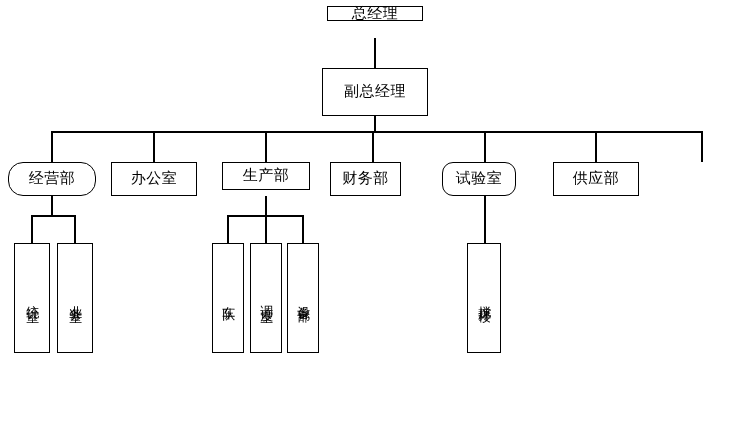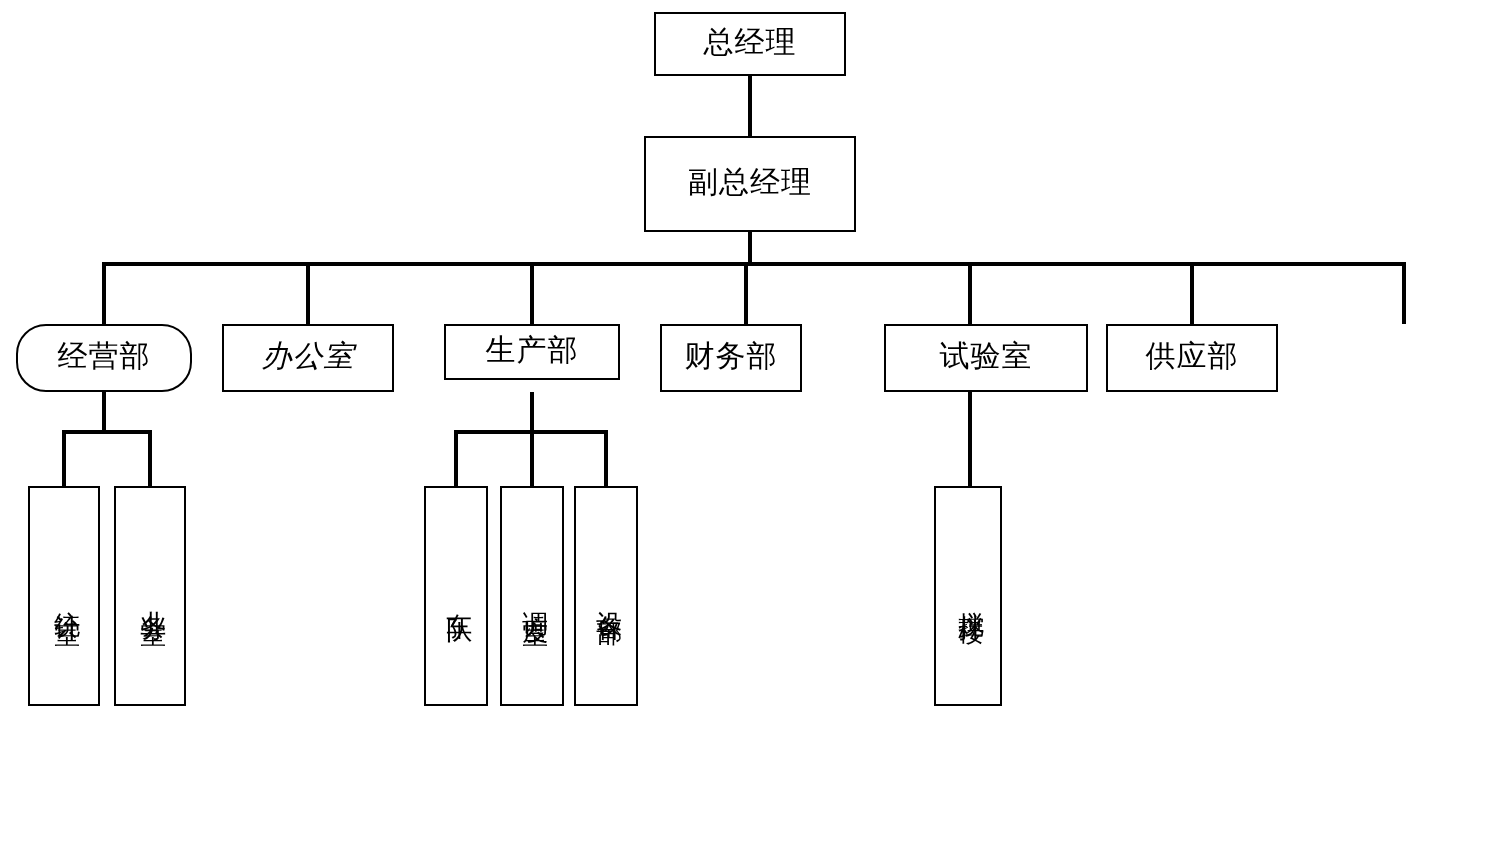--- a/index.html
+++ b/index.html
@@ -72,40 +72,40 @@
   <div class="line vt" style="left:74px; top:215px; height:28px;"></div>
 
   <div class="line vt" style="left:265px; top:196px; height:20px;"></div>
   <div class="line hz" style="left:227px; top:215px; width:76px;"></div>
   <div class="line vt" style="left:227px; top:215px; height:28px;"></div>
   <div class="line vt" style="left:265px; top:215px; height:28px;"></div>
   <div class="line vt" style="left:302px; top:215px; height:28px;"></div>
 
   <div class="line vt" style="left:484px; top:196px; height:47px;"></div>
 
-  <div class="node h" style="left:327px; top:6px; width:96px; height:32px;">
+  <div class="node h" style="left:327px; top:6px; width:96px; height:15px;">
       <span>总经理</span>
     </div>
   <div class="node h" style="left:322px; top:68px; width:106px; height:48px;">
       <span>副总经理</span>
     </div>
 
   <div class="node h" style="left:8px; top:162px; width:88px; height:34px;border-radius:15px;">
       <span>经营部</span>
     </div>
-  <div class="node h" style="left:111px; top:162px; width:86px; height:34px;font-style:italic;">
+  <div class="node h" style="left:111px; top:162px; width:86px; height:34px;">
       <span>办公室</span>
     </div>
   <div class="node h" style="left:222px; top:162px; width:88px; height:28px;">
       <span>生产部</span>
     </div>
   <div class="node h" style="left:330px; top:162px; width:71px; height:34px;">
       <span>财务部</span>
     </div>
-  <div class="node h" style="left:442px; top:162px; width:102px; height:34px;">
+  <div class="node h" style="left:442px; top:162px; width:74px; height:34px;border-radius:11px;">
       <span>试验室</span>
     </div>
   <div class="node h" style="left:553px; top:162px; width:86px; height:34px;text-align:center;">
       <span>供应部</span>
     </div>
 
   <div class="node v" style="left:14px; top:243px; width:36px; height:110px;">
       <span>统计室</span>
     </div>
   <div class="node v" style="left:57px; top:243px; width:36px; height:110px;">

